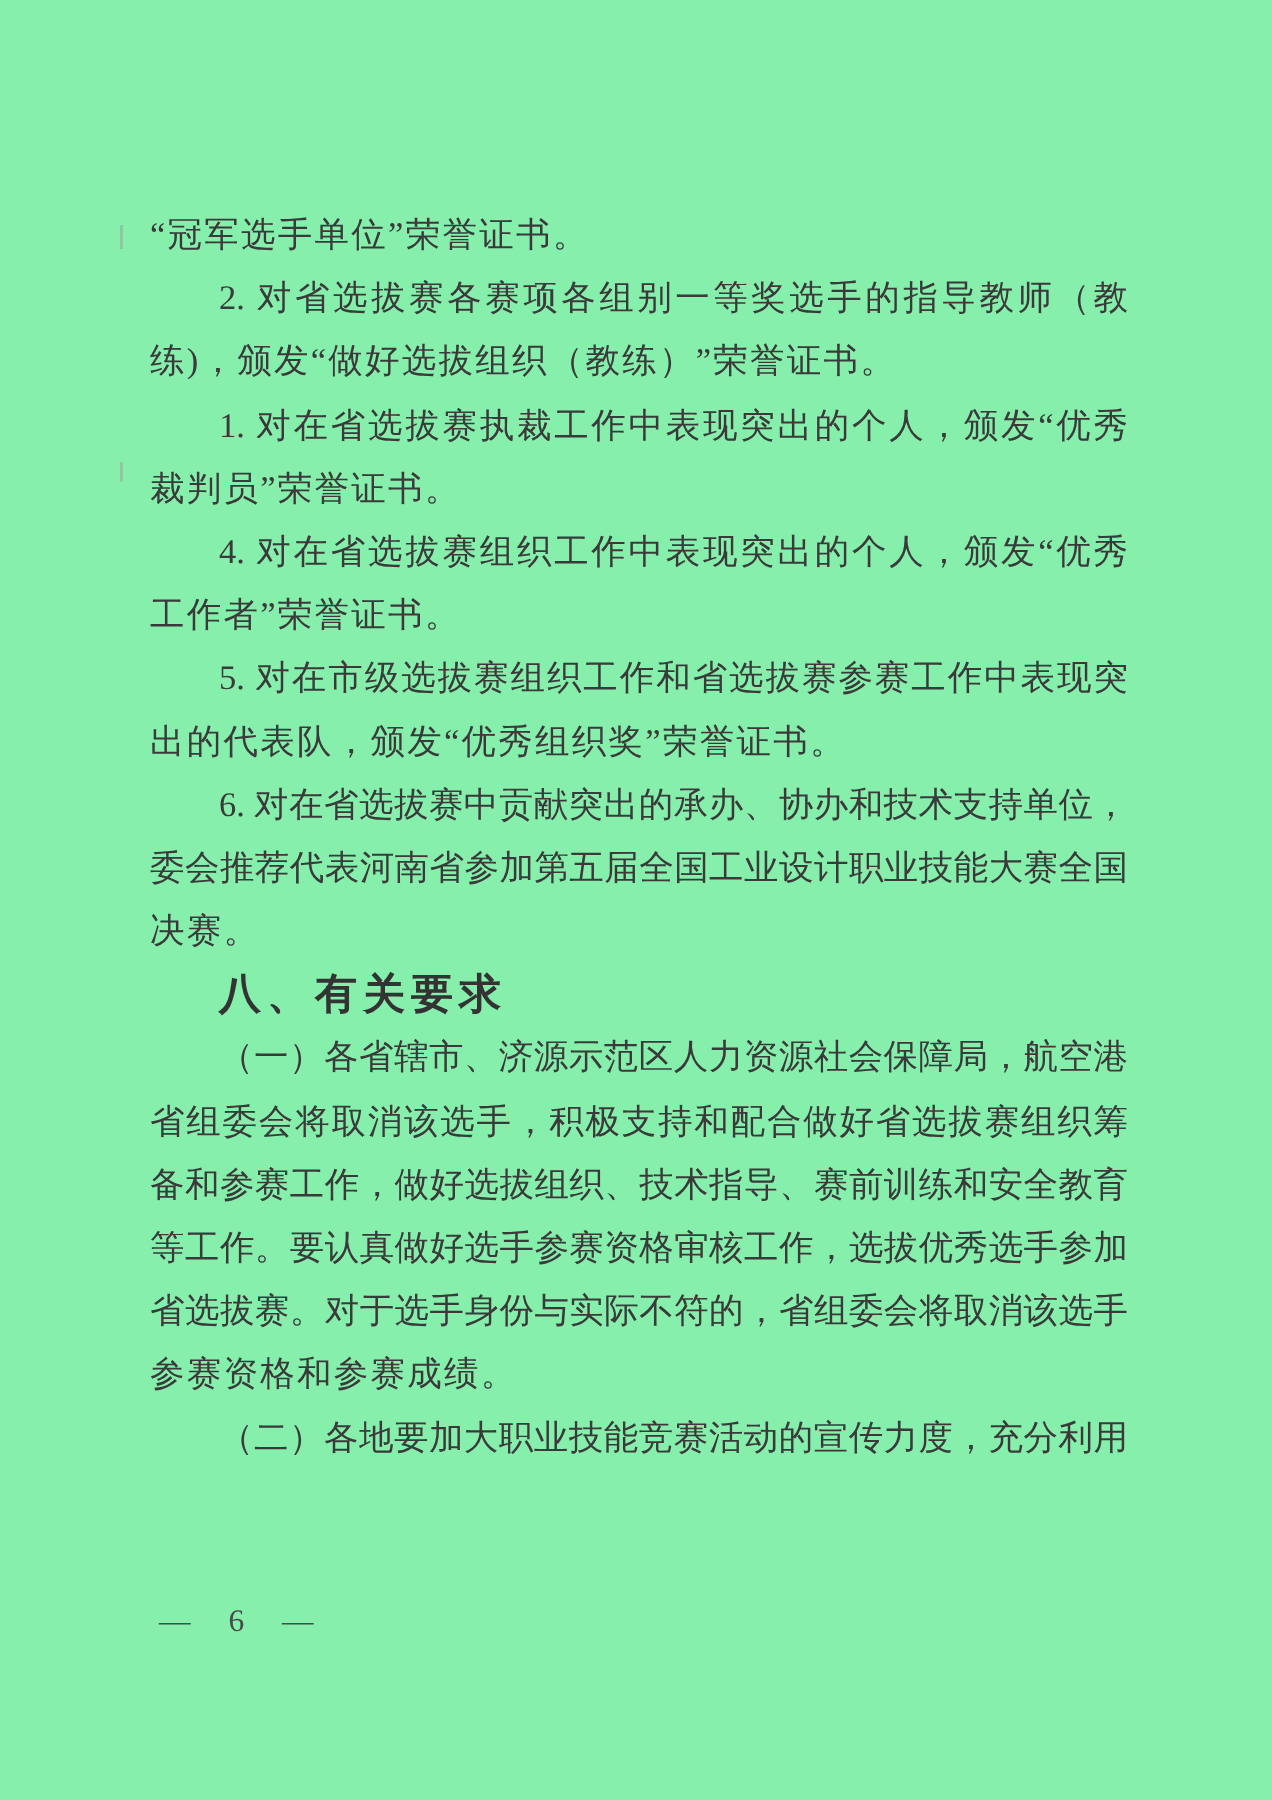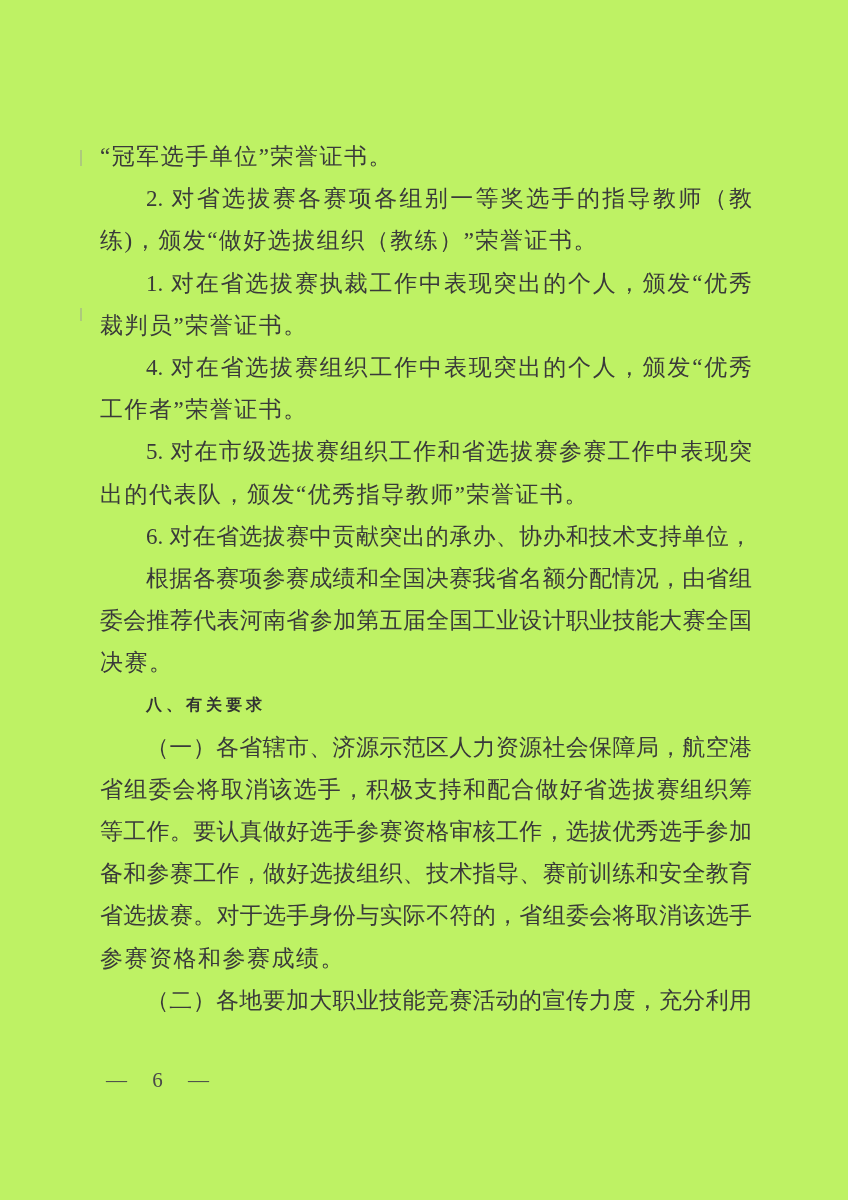--- a/index.html
+++ b/index.html
@@ -41,21 +41,21 @@
     text-align: justify;
     text-align-last: justify;
     text-justify: inter-character;
   }
   .line.indent {
     padding-left: 46px;
   }
   .line.heading {
     font-family: "Liberation Sans", "DejaVu Sans", sans-serif;
     font-weight: bold;
-    font-size: 16px;
+    font-size: 28px;
     letter-spacing: 4px;
     color: #333333;
   }
   .page-number {
     position: absolute;
     left: 106px;
     top: 1068px;
     font-size: 21px;
     color: #4a4a4a;
     letter-spacing: 3px;
@@ -67,40 +67,39 @@
     width: 2px;
     background: #9a9a9a;
     opacity: 0.45;
   }
   .artifact-1 { left: 80px; top: 150px; height: 16px; }
   .artifact-2 { left: 80px; top: 308px; height: 13px; }
 </style>
 </head>
 <body style="background: rgb(253, 253, 252);">
 
-<div class="page" style="background: #bef264;">
+<div class="page" style="background: #86efac;">
   <div class="scan-artifact artifact-1"></div>
   <div class="scan-artifact artifact-2"></div>
   <div class="content">
       <div class="line">“冠军选手单位”荣誉证书。</div>
       <div class="line indent fill">2. 对省选拔赛各赛项各组别一等奖选手的指导教师（教</div>
       <div class="line">练)，颁发“做好选拔组织（教练）”荣誉证书。</div>
       <div class="line indent fill">1. 对在省选拔赛执裁工作中表现突出的个人，颁发“优秀</div>
       <div class="line">裁判员”荣誉证书。</div>
       <div class="line indent fill">4. 对在省选拔赛组织工作中表现突出的个人，颁发“优秀</div>
       <div class="line">工作者”荣誉证书。</div>
       <div class="line indent fill">5. 对在市级选拔赛组织工作和省选拔赛参赛工作中表现突</div>
-      <div class="line">出的代表队，颁发“优秀指导教师”荣誉证书。</div>
+      <div class="line">出的代表队，颁发“优秀组织奖”荣誉证书。</div>
       <div class="line indent fill">6. 对在省选拔赛中贡献突出的承办、协办和技术支持单位，</div>
-      <div class="line indent fill">根据各赛项参赛成绩和全国决赛我省名额分配情况，由省组</div>
       <div class="line fill">委会推荐代表河南省参加第五届全国工业设计职业技能大赛全国</div>
       <div class="line">决赛。</div>
       <div class="line indent heading">八、有关要求</div>
       <div class="line indent fill">（一）各省辖市、济源示范区人力资源社会保障局，航空港</div>
       <div class="line fill">省组委会将取消该选手，积极支持和配合做好省选拔赛组织筹</div>
+      <div class="line fill">备和参赛工作，做好选拔组织、技术指导、赛前训练和安全教育</div>
       <div class="line fill">等工作。要认真做好选手参赛资格审核工作，选拔优秀选手参加</div>
-      <div class="line fill">备和参赛工作，做好选拔组织、技术指导、赛前训练和安全教育</div>
       <div class="line fill">省选拔赛。对于选手身份与实际不符的，省组委会将取消该选手</div>
       <div class="line">参赛资格和参赛成绩。</div>
       <div class="line indent fill">（二）各地要加大职业技能竞赛活动的宣传力度，充分利用</div>
     </div>
   <div class="page-number">— 6 —</div>
 </div>
 
 </body></html>

